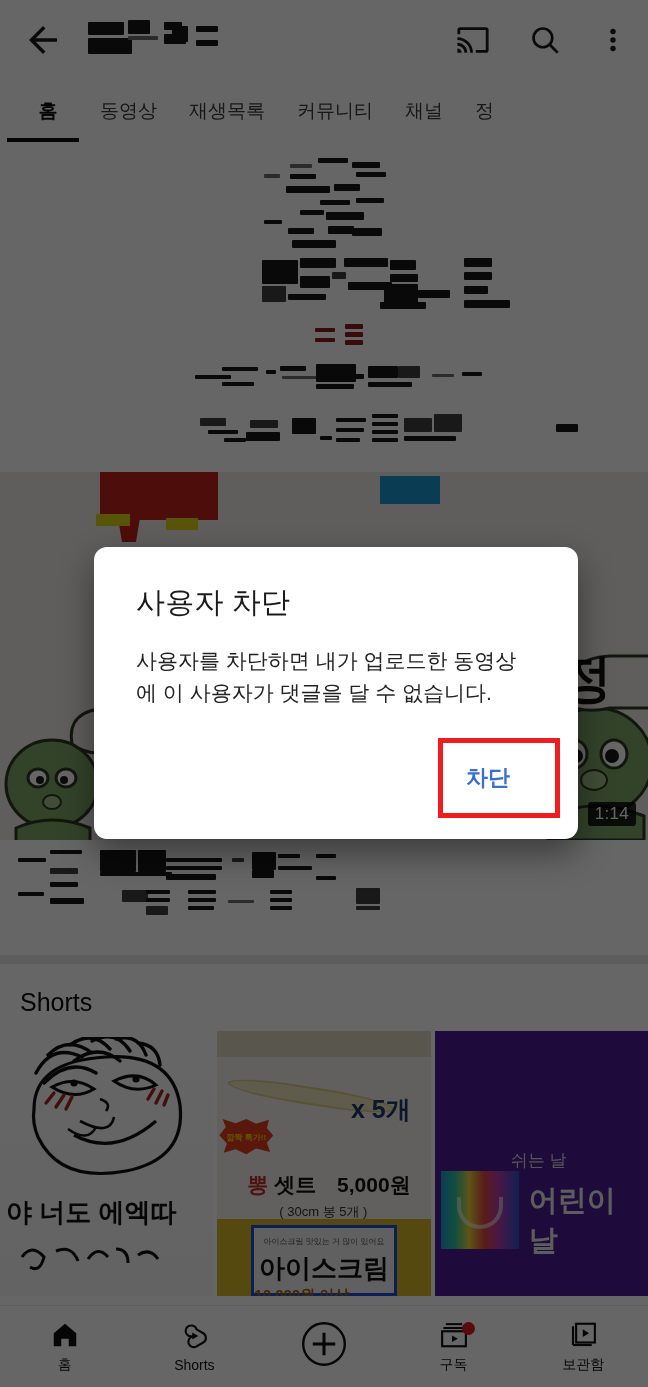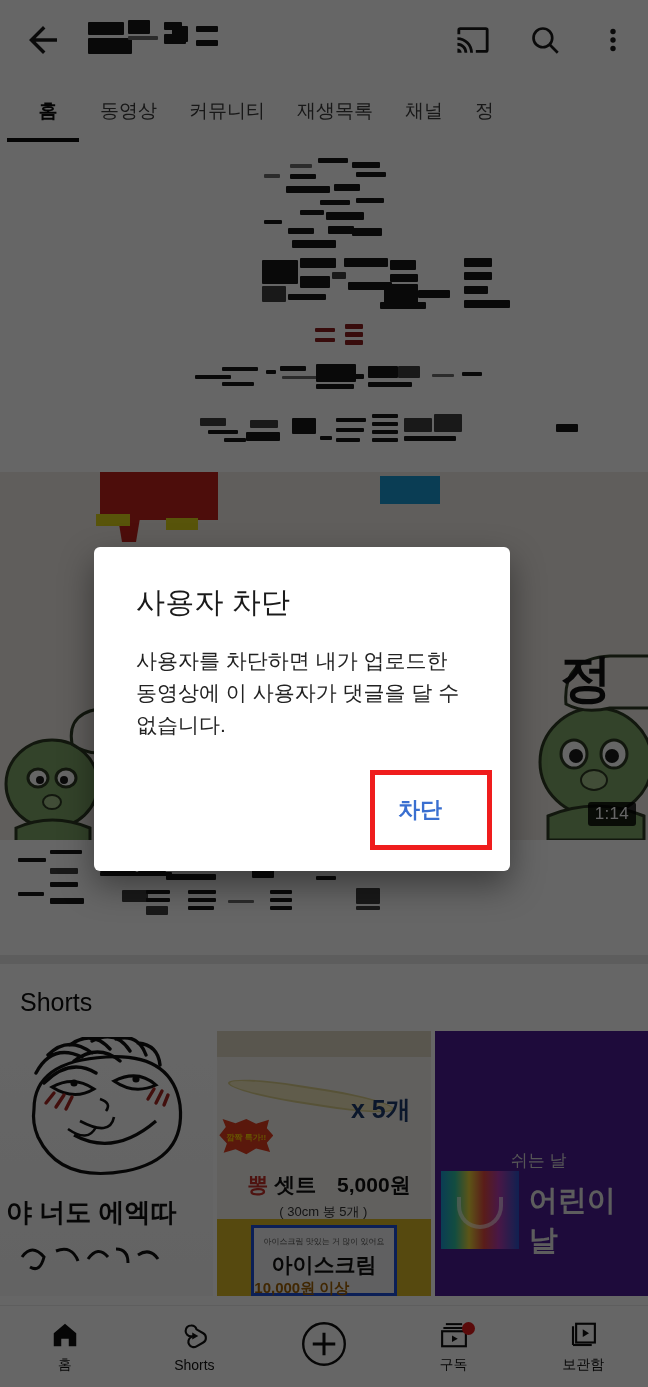--- a/index.html
+++ b/index.html
@@ -119,21 +119,21 @@
   .flyer .set-line { position:absolute; left:30px; top:140px; font-size:21px; font-weight:bold; color:#111; }
   .flyer .set-line .hl { color:#c3302a; }
   .flyer .price { position:absolute; right:20px; top:140px; font-size:21px; font-weight:bold; color:#111; }
   .flyer .sub { position:absolute; left:62px; top:172px; font-size:13px; color:#333; }
   .flyer .band-bot { position:absolute; top:188px; left:0; right:0; bottom:0; background:#d8b626; }
   .flyer .plate {
     position:absolute; top:194px; left:34px; right:34px; bottom:0;
     background:#f0f0f2; border:3px solid #1d4ed8;
   }
   .flyer .plate .tiny { margin-top:8px; text-align:center; font-size:8px; color:#555; }
-  .flyer .plate .big1 { text-align:center; font-size:21px; font-weight:bold; color:#111; margin-top:4px; }
+  .flyer .plate .big1 { text-align:center; font-size:26px; font-weight:bold; color:#111; margin-top:4px; }
   .flyer .plate .big2 { text-align:left; font-size:15px; font-weight:bold; color:#a16207; }
 
   
   .s3-label1 { position:absolute; left:76px; top:118px; font-size:17px; color:#d6d6d6; }
   .s3-label2 { position:absolute; left:94px; top:150px; font-size:29px; color:#e9e9e9; font-weight:bold; }
   .s3-art {
     position:absolute; left:6px; top:140px; width:78px; height:78px;
     background:
       linear-gradient(90deg,#1b9ad1 0%,#2fc0a0 18%,#e8d33a 36%,#e0483f 55%,#b53bb0 74%,#2a52c9 100%);
   }
@@ -163,23 +163,23 @@
   }
 
   
   #scrim {
     position:absolute; inset:0;
     background:rgba(0,0,0,.60);
     z-index:50;
   }
   .dialog {
     position:absolute;
-    left:94px; top:547px; width:416px;
-    background:#ffffff;
-    border-radius:6px;
+    left:94px; top:547px; width:484px;
+    background:#ffffff;
+    border-radius:13px;
     box-shadow:0 14px 34px rgba(0,0,0,.42);
     z-index:60;
     padding:36px 42px 18px 42px;
   }
   .dlg-title {
     font-size:29px; color:#1a1a1a; font-weight:normal;
     letter-spacing:.2px; margin-bottom:22px;
   }
   .dlg-body {
     font-size:21px; color:#222; line-height:1.52;
@@ -250,24 +250,24 @@
   </div>
 
   <div class="tabs">
     <div class="tab active">
       <span>홈</span>
     </div>
     <div class="tab">
       <span>동영상</span>
     </div>
     <div class="tab">
+      <span>재생목록</span>
+    </div>
+    <div class="tab">
       <span>커뮤니티</span>
-    </div>
-    <div class="tab">
-      <span>재생목록</span>
     </div>
     <div class="tab">
       <span>채널</span>
     </div>
     <div class="tab">
       <span>정</span>
     </div>
     <div class="tab-underline"></div>
   </div>
 

